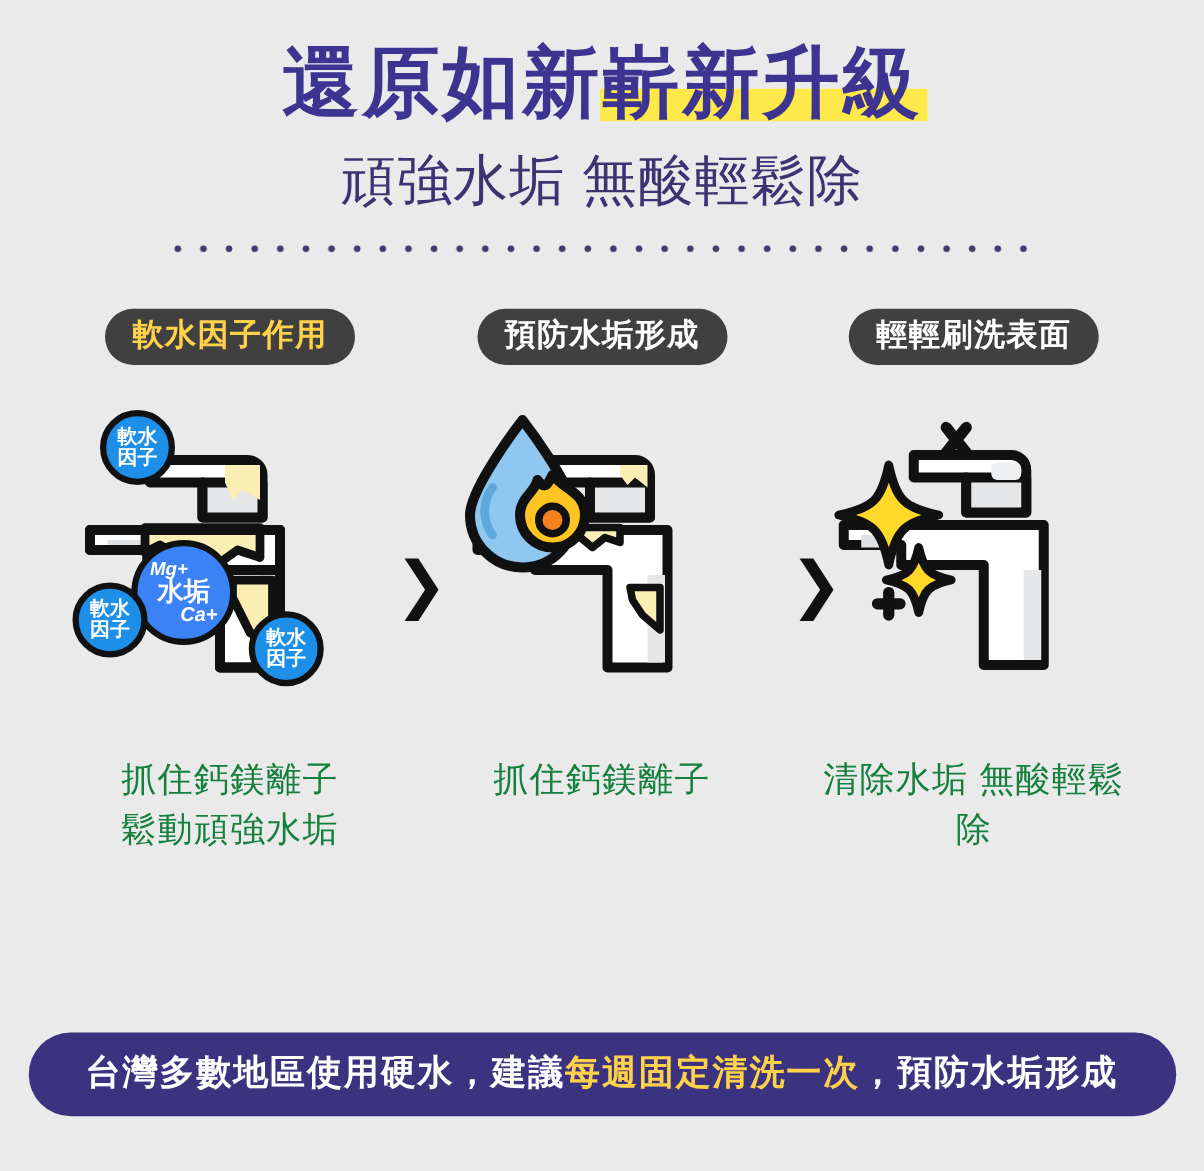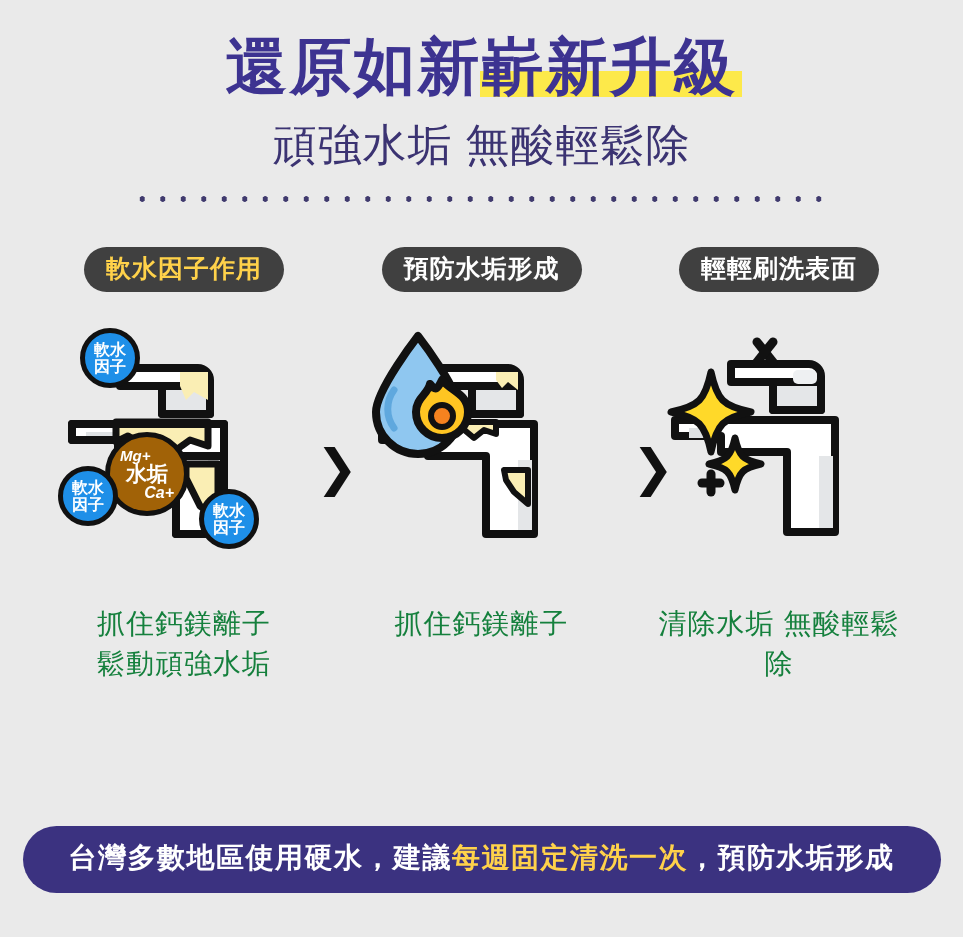--- a/index.html
+++ b/index.html
@@ -178,21 +178,21 @@
         <path d="M58 94 L150 94 L150 118 L132 112 L118 122 L102 110 L86 118 L70 108 L58 114 Z" fill="#faeeb4"></path>
         <path d="M58 94 L150 94 L150 118 L132 112 L118 122 L102 110 L86 118 L70 108 L58 114 Z" fill="none" stroke="#111" stroke-width="7" stroke-linejoin="round" stroke-linecap="round"></path>
 
         <path d="M128 136 L160 136 L160 190 L142 178 L134 162 L128 150 Z" fill="#faeeb4"></path>
         <path d="M128 136 L160 136 L160 190 L142 178 L134 162 L128 150 Z" fill="none" stroke="#111" stroke-width="7" stroke-linejoin="round"></path>
 
         <path d="M14 96 L166 96 L166 206 L118 206 L118 128 L60 128 L60 112 L14 112 Z" fill="none" stroke="#111" stroke-width="8" stroke-linejoin="round"></path>
       </svg>
 
       <div style="position:absolute; left:47px; top:104px; width:84px; height:84px; border-radius:50%;
-                  background:#a16207; border:5px solid #111; box-sizing:border-box;
+                  background:#3b82f6; border:5px solid #111; box-sizing:border-box;
                   display:flex; flex-direction:column; align-items:center; justify-content:center;">
         <span style="font-size:15px; font-style:italic; font-weight:bold; color:#fff; align-self:flex-start; margin-left:10px; line-height:1;">Mg+</span>
         <span style="font-size:21px; font-weight:bold; color:#fff; line-height:1.05;">水垢</span>
         <span style="font-size:16px; font-style:italic; font-weight:bold; color:#fff; align-self:flex-end; margin-right:10px; line-height:1;">Ca+</span>
       </div>
 
       <div style="position:absolute; left:22px; top:0px; width:60px; height:60px; border-radius:50%;
                   background:#1e8fe8; border:5px solid #111; box-sizing:border-box;
                   display:flex; flex-direction:column; align-items:center; justify-content:center;">
         <span style="font-size:16px; font-weight:bold; color:#fff; line-height:1.08;">軟水</span>

